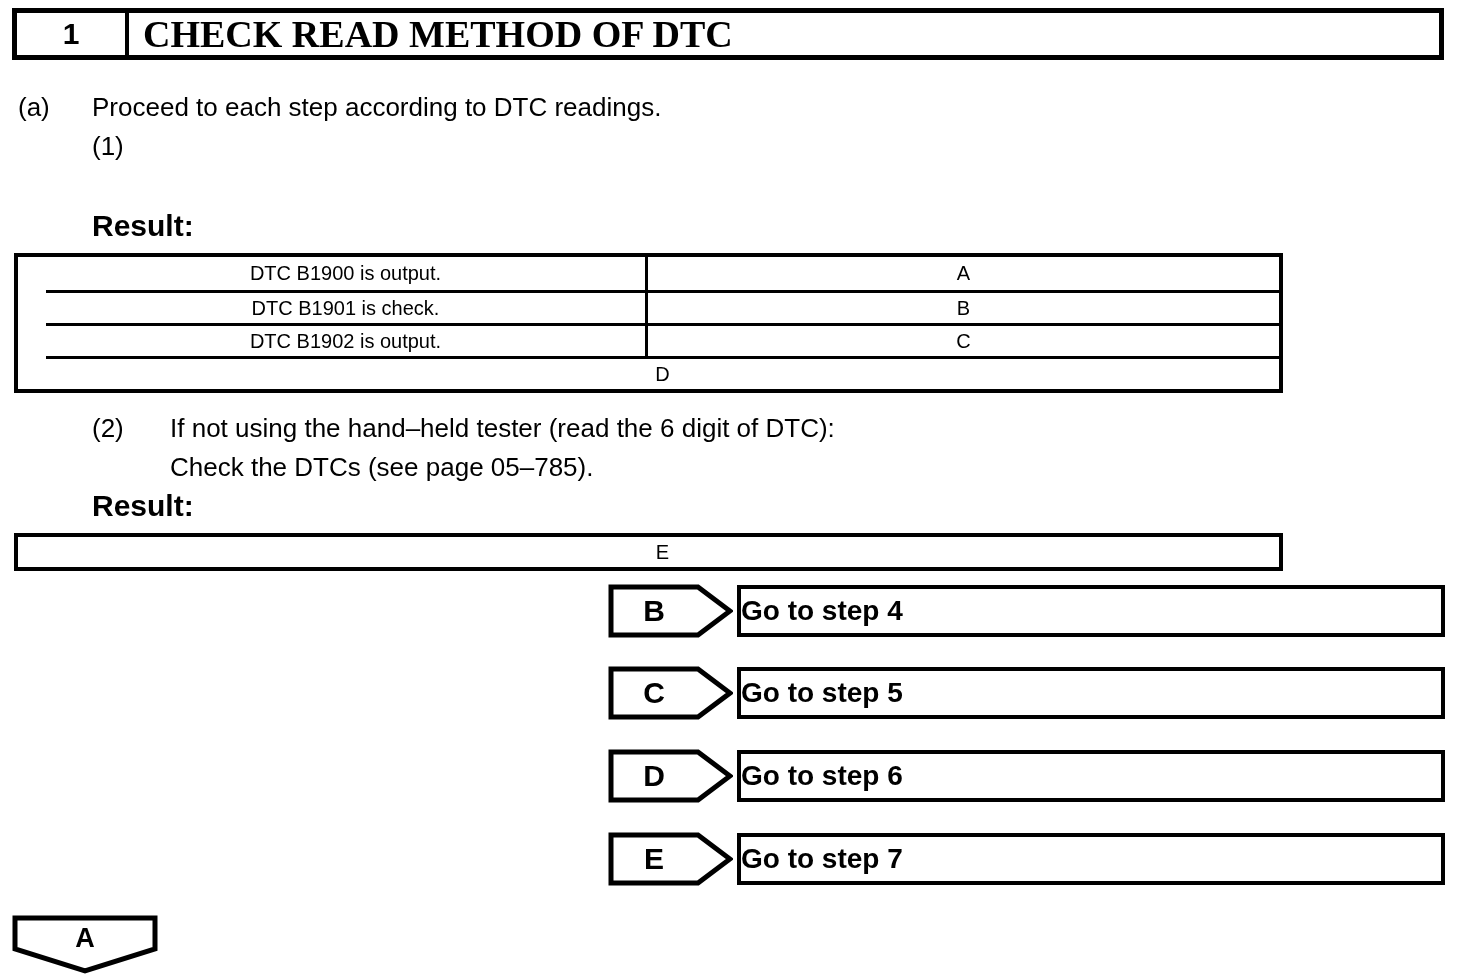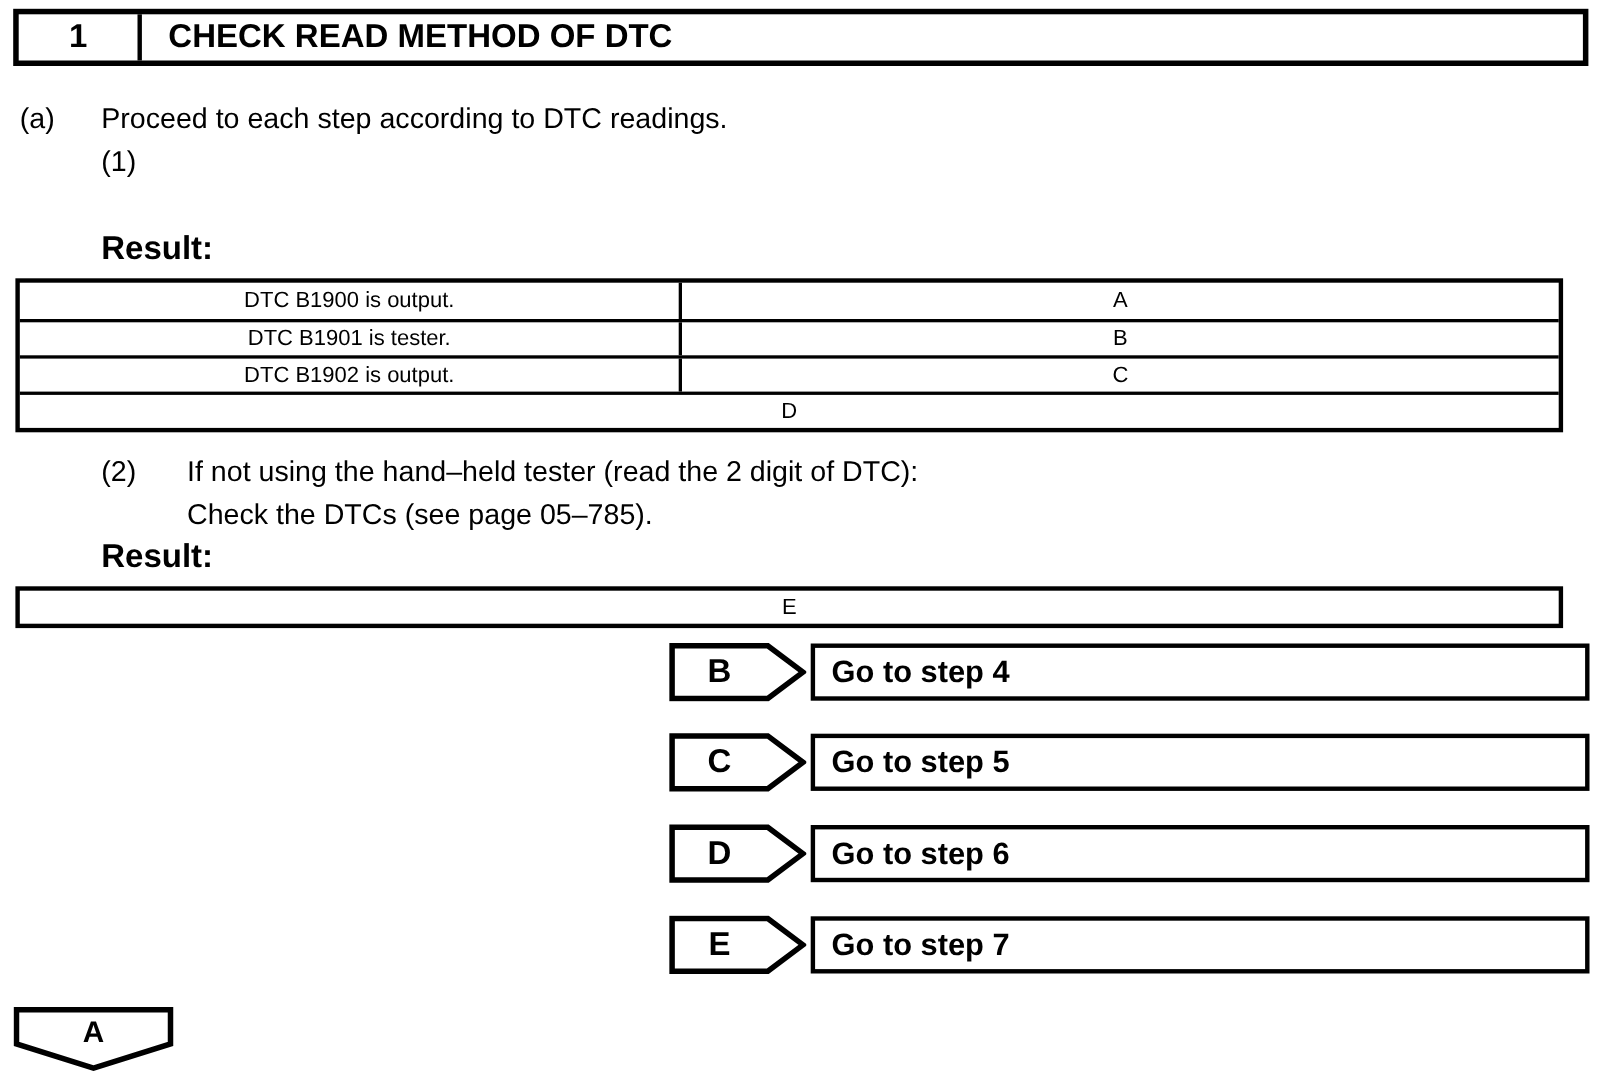--- a/index.html
+++ b/index.html
@@ -25,39 +25,41 @@
     background:#fff;
   }
   .step-number {
     width:112px; flex:0 0 112px;
     border-right:4px solid #000;
     display:flex; align-items:center; justify-content:center;
     font-weight:bold; font-size:30px;
   }
   .step-title {
     flex:1; display:flex; align-items:center;
-    padding-left:24px;
-    font-weight:bold; font-size:30px;
+    padding-left:14px;
+    font-weight:bold; font-size:38px;
     white-space:nowrap;
+    font-family:Liberation Serif, serif;
   }
 
   
   .t {
     position:absolute;
     font-size:26px; line-height:32px;
     white-space:nowrap;
   }
   .t.bold { font-weight:bold; font-size:30px; }
 
   
   .result-table {
     position:absolute; left:14px;
-    width:1407px;
+    width:1269px;
     border:4px solid #000;
     background:#fff;
+    padding-left:28px;
   }
   .rrow { display:flex; height:33px; }
   .rrow + .rrow { border-top:3px solid #000; }
   .rrow .cond {
     flex:0 0 602px; width:602px;
     border-right:3px solid #000;
     display:flex; align-items:center; justify-content:center;
     font-size:20px;
   }
   .rrow .code {
@@ -82,21 +84,20 @@
     width:92px; height:54px;
     line-height:54px; text-align:center;
     font-weight:bold; font-size:30px;
   }
   .action-box {
     position:absolute; left:129px; top:1px;
     width:708px; height:52px;
     border:4px solid #000;
     background:#fff;
     display:flex; align-items:center;
-    padding-left:15px;
     font-weight:bold; font-size:28px;
     white-space:nowrap;
   }
 
   
   .connector {
     position:absolute; left:12px; top:914px;
     width:150px; height:62px;
   }
   .connector svg { position:absolute; left:0; top:0; display:block; }
@@ -123,34 +124,34 @@
   <div class="t" style="left:92px; top:130px;">(1)</div>
 
   <div class="t bold" style="left:92px; top:210px;">Result:</div>
 
   <div class="result-table" id="table1" style="top:253px;">
     <div class="rrow">
       <div class="cond">DTC B1900 is output.</div>
       <div class="code">A</div>
     </div>
     <div class="rrow">
-      <div class="cond">DTC B1901 is tester.</div>
+      <div class="cond">DTC B1901 is check.</div>
       <div class="code">B</div>
     </div>
     <div class="rrow">
       <div class="cond">DTC B1902 is output.</div>
       <div class="code">C</div>
     </div>
     <div class="rrow">
       <div class="code">D</div>
     </div>
   </div>
 
   <div class="t" style="left:92px; top:412px;">(2)</div>
-  <div class="t" style="left:170px; top:412px;">If not using the hand–held tester (read the 2 digit of DTC):</div>
+  <div class="t" style="left:170px; top:412px;">If not using the hand–held tester (read the 6 digit of DTC):</div>
   <div class="t" style="left:170px; top:451px;">Check the DTCs (see page 05–785).</div>
 
   <div class="t bold" style="left:92px; top:490px;">Result:</div>
 
   <div class="result-table" id="table2" style="top:533px;">
     <div class="rrow">
       <div class="code">E</div>
     </div>
   </div>
 

